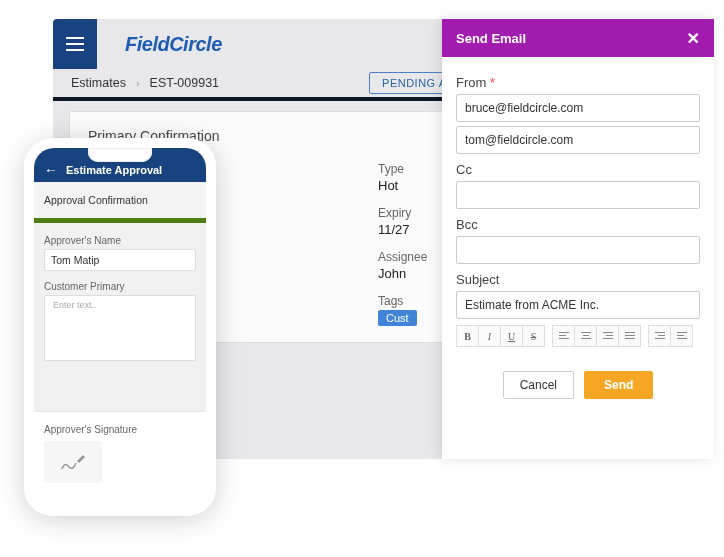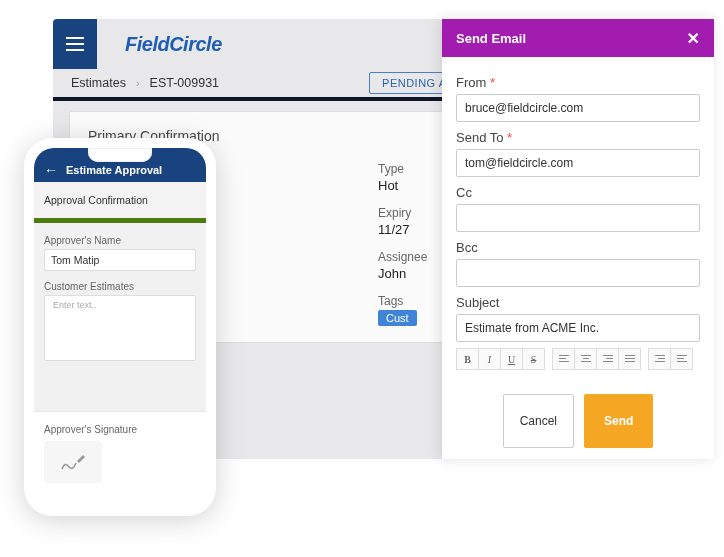--- a/index.html
+++ b/index.html
@@ -34,21 +34,21 @@
     .ep-input { width: 100%; height: 28px; border: 1px solid #ccc; border-radius: 2px; margin-top: 4px; padding: 0 8px; font-size: 12px; color: #333; }
     .ep-toolbar { display: flex; margin-top: 6px; gap: 0; }
     .ep-tbtn { width: 23px; height: 22px; border: 1px solid #ddd; margin-left: -1px; background: #fafafa; display: flex; align-items: center; justify-content: center; font-size: 10px; color: #666; font-family: Georgia, serif; }
     .ep-tbtn:first-child { margin-left: 0; }
     .ep-tbtn.b { font-weight: bold; }
     .ep-tbtn.i { font-style: italic; }
     .ep-tbtn.u { text-decoration: underline; }
     .ep-tbtn.s { text-decoration: line-through; }
     .ep-tgap { width: 8px; }
     .ep-actions { display: flex; justify-content: center; gap: 10px; margin-top: 24px; }
-    .btn-cancel { padding: 19px 16px; border: 1px solid #ccc; background: #fff; font-size: 12px; color: #333; border-radius: 2px; }
+    .btn-cancel { padding: 6px 16px; border: 1px solid #ccc; background: #fff; font-size: 12px; color: #333; border-radius: 2px; }
     .btn-send { padding: 6px 20px; border: none; background: #f5a623; color: #fff; font-size: 12px; font-weight: 600; border-radius: 2px; }
     
     
     .phone { position: absolute; left: 24px; top: 138px; width: 192px; height: 378px; background: #fff; border-radius: 28px; box-shadow: 0 4px 28px rgba(0,0,0,0.18); padding: 10px; }
     .phone-screen { width: 100%; height: 100%; border-radius: 20px; overflow: hidden; background: #fff; display: flex; flex-direction: column; }
     .notch { position: absolute; top: 10px; left: 50%; transform: translateX(-50%); width: 64px; height: 14px; background: #fff; border-radius: 0 0 10px 10px; box-shadow: inset 0 0 0 1px #eee; }
     .ph-header { background: #18437f; color: #fff; height: 34px; display: flex; align-items: flex-end; padding: 0 10px 6px 10px; gap: 8px; font-size: 11px; font-weight: 600; }
     .ph-back { font-size: 14px; }
     .ph-section { background: #f3f3f3; padding: 12px 10px; font-size: 10.5px; color: #333; border-bottom: 5px solid #4d7c0f; }
     .ph-body { background: #f1f1f1; flex: 1; padding: 8px 10px; }
@@ -105,21 +105,20 @@
 
 <div class="email-panel">
   <div class="ep-header">
     <span>Send Email</span>
     <span class="ep-close">✕</span>
   </div>
   <div class="ep-body">
     <label class="ep-label"><span>From</span> <span class="req">*</span></label>
     <input class="ep-input" value="bruce@fieldcircle.com" style="">
     
-    <label class="ep-label"><span>Send To</span> <span class="req">*</span></label>
     <input class="ep-input" value="tom@fieldcircle.com" style="">
     
     <label class="ep-label">Cc</label>
     <input class="ep-input" value="" style="">
     
     <label class="ep-label">Bcc</label>
     <input class="ep-input" value="" style="">
     
     <label class="ep-label">Subject</label>
     <input class="ep-input" value="Estimate from ACME Inc." style="">
@@ -186,21 +185,21 @@
   <div class="notch"></div>
   <div class="phone-screen">
     <div class="ph-header">
       <span class="ph-back">←</span>
       <span>Estimate Approval</span>
     </div>
     <div class="ph-section">Approval Confirmation</div>
     <div class="ph-body">
       <div class="ph-label">Approver's Name</div>
       <input class="ph-input" value="Tom Matip" style="">
-      <div class="ph-label" style="margin-top:10px">Customer Estimates</div>
+      <div class="ph-label" style="margin-top:10px">Customer Primary</div>
       <div class="ph-textarea">Enter text..</div>
     </div>
     <div class="ph-sig-body">
       <div class="ph-label">Approver's Signature</div>
       <div class="ph-sigbox">
         <svg viewBox="0 0 28 22">
             <path d="M3 18 Q 6 10 10 16 Q 14 20 17 12" stroke="#999" stroke-width="1.5" fill="none"></path>
             <path d="M18 10 L24 4 L26 6 L20 12 Z" fill="#999"></path>
           </svg>
       </div>

